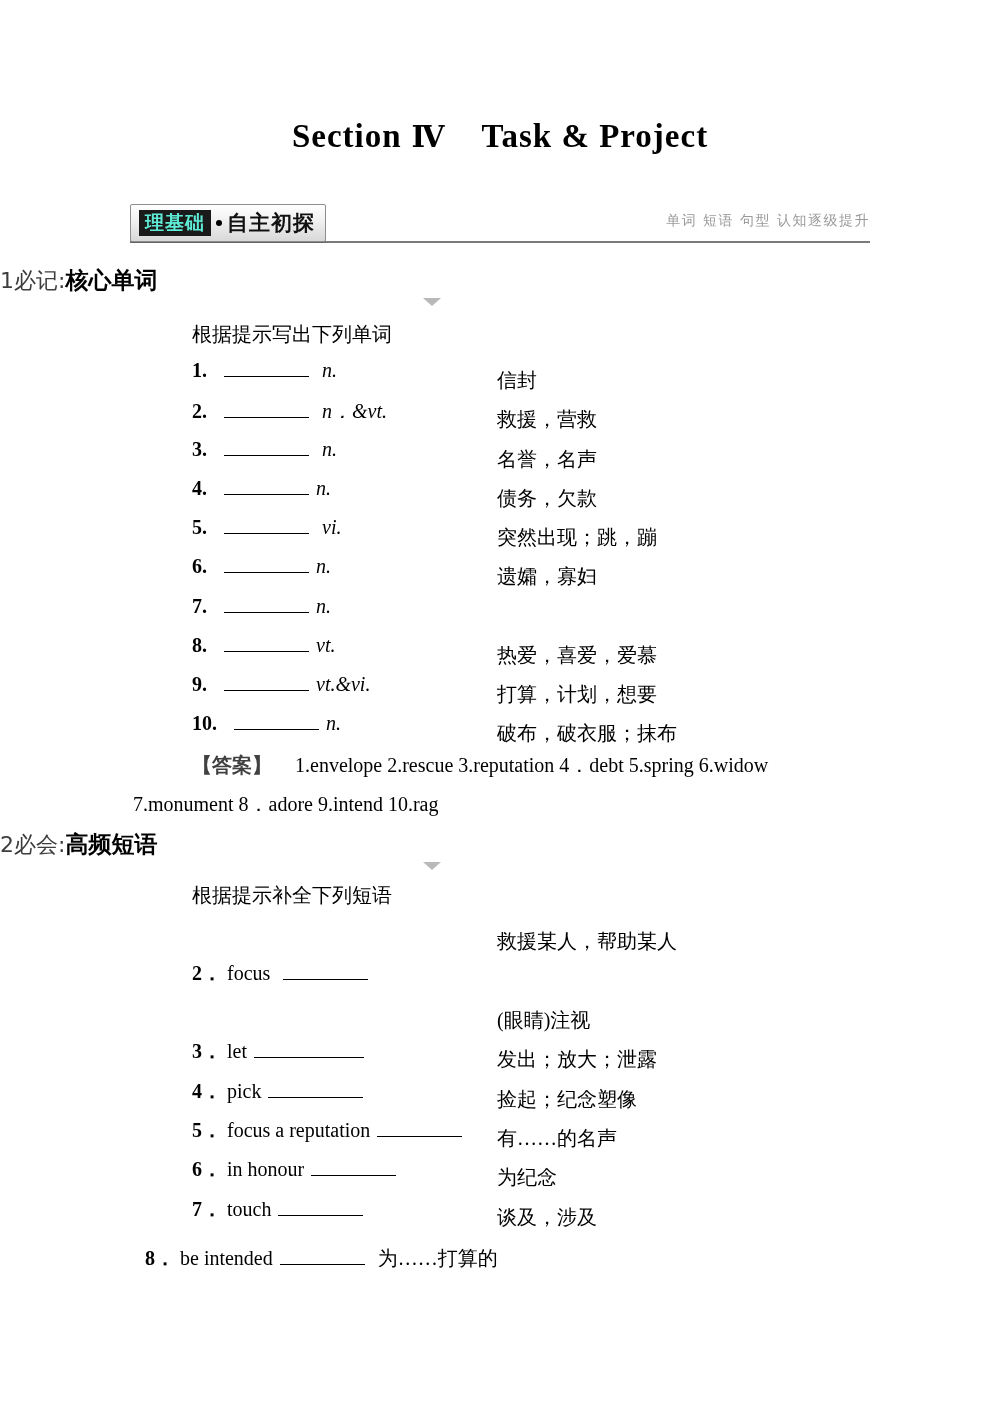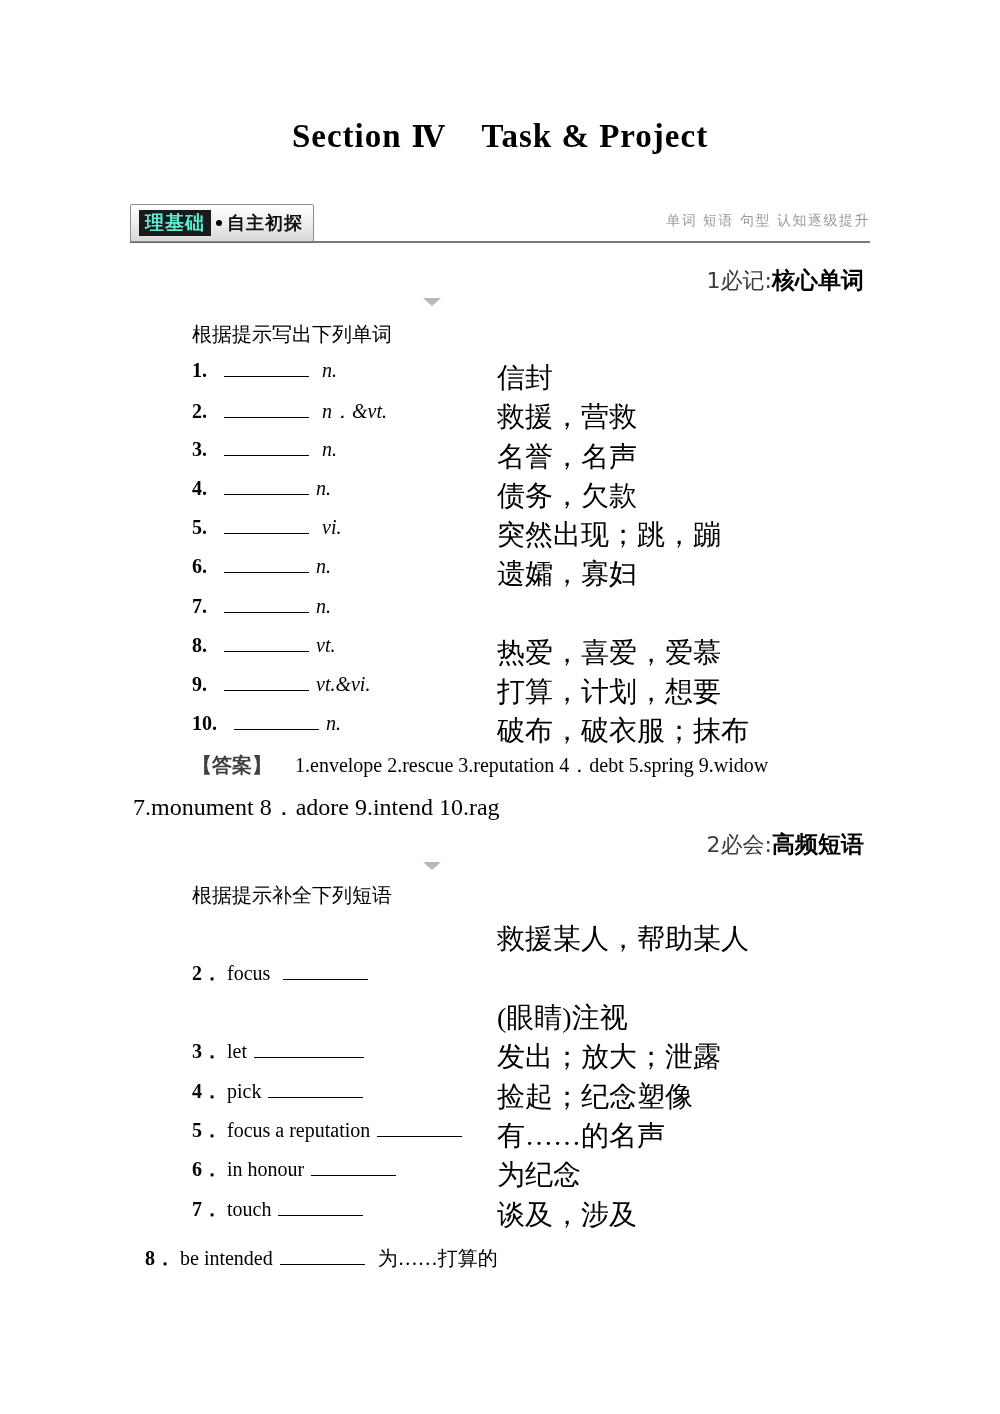--- a/index.html
+++ b/index.html
@@ -79,21 +79,21 @@
     width: 6px;
     height: 6px;
     background: #000;
     border-radius: 50%;
     margin: 0 5px;
     vertical-align: middle;
   }
   .banner-box .sub {
     font-family: "DejaVu Sans", "Liberation Sans", sans-serif;
     font-weight: bold;
-    font-size: 18px;
+    font-size: 21px;
     color: #111;
     letter-spacing: 1px;
     line-height: 1;
   }
   .banner-rule {
     position: absolute;
     left: 0;
     right: 0;
     bottom: 1px;
     height: 2px;
@@ -108,21 +108,21 @@
     color: #9a9a9a;
     letter-spacing: 1.5px;
     white-space: nowrap;
   }
 
   
   .subhead {
     position: absolute;
     left: 0;
     width: 864px;
-    text-align: right;
+    text-align: left;
     white-space: nowrap;
   }
   .subhead .idx {
     font-family: "DejaVu Sans", "Liberation Sans", sans-serif;
     font-size: 22px;
     color: #3d3d3d;
     letter-spacing: 0px;
   }
   .subhead .lbl {
     font-family: "DejaVu Sans", "Liberation Sans", sans-serif;
@@ -159,36 +159,37 @@
     display: inline-block;
     border-bottom: 1.5px solid #000;
     height: 15px;
   }
   .row .pos {
     font-style: italic;
     font-family: "Liberation Serif", "DejaVu Serif", serif;
   }
   .meaning {
     position: absolute;
-    font-size: 28px;
-    white-space: nowrap;
-    font-family: "Liberation Serif", "DejaVu Serif", serif;
+    font-size: 20px;
+    white-space: nowrap;
+    font-family: "Liberation Serif", "DejaVu Serif", serif;
+    margin-top: 8px;
   }
   .answer-key {
     position: absolute;
     font-size: 20px;
     white-space: nowrap;
   }
   .answer-key .key-label {
     color: #404040;
     font-weight: bold;
   }
   .answer-line2 {
     position: absolute;
-    font-size: 24px;
+    font-size: 20px;
     white-space: nowrap;
   }
   .phrase {
     position: absolute;
     font-size: 20px;
     white-space: nowrap;
   }
   .phrase .no {
     font-weight: bold;
   }
@@ -288,21 +289,21 @@
 
   <div class="row" style="left:192px; top:712px">
     <span class="no">10.</span>
     <span class="blank" style="width:85px; margin:0 2px 0 12px;"></span>
     <span class="pos">n.</span>
   </div>
   <div class="meaning" style="left:497px; top:712px">破布，破衣服；抹布</div>
 
   <div class="answer-key" style="left:192px; top:752px">
     <span class="key-label">【答案】</span>
-    <span style="margin-left:18px">1.envelope  2.rescue  3.reputation  4．debt  5.spring  9.widow</span>
+    <span style="margin-left:18px">1.envelope  2.rescue  3.reputation  4．debt  5.spring  6.widow</span>
   </div>
   <div class="answer-line2" style="left:133px; top:791px">7.monument  8．adore  9.intend  10.rag</div>
 
   <div class="subhead" style="top:829px">
     <span class="idx">2必会:</span><span class="lbl">高频短语</span>
     <span class="tri"></span>
   </div>
 
   <div class="instr" style="left:192px; top:882px">根据提示补全下列短语</div>
 

